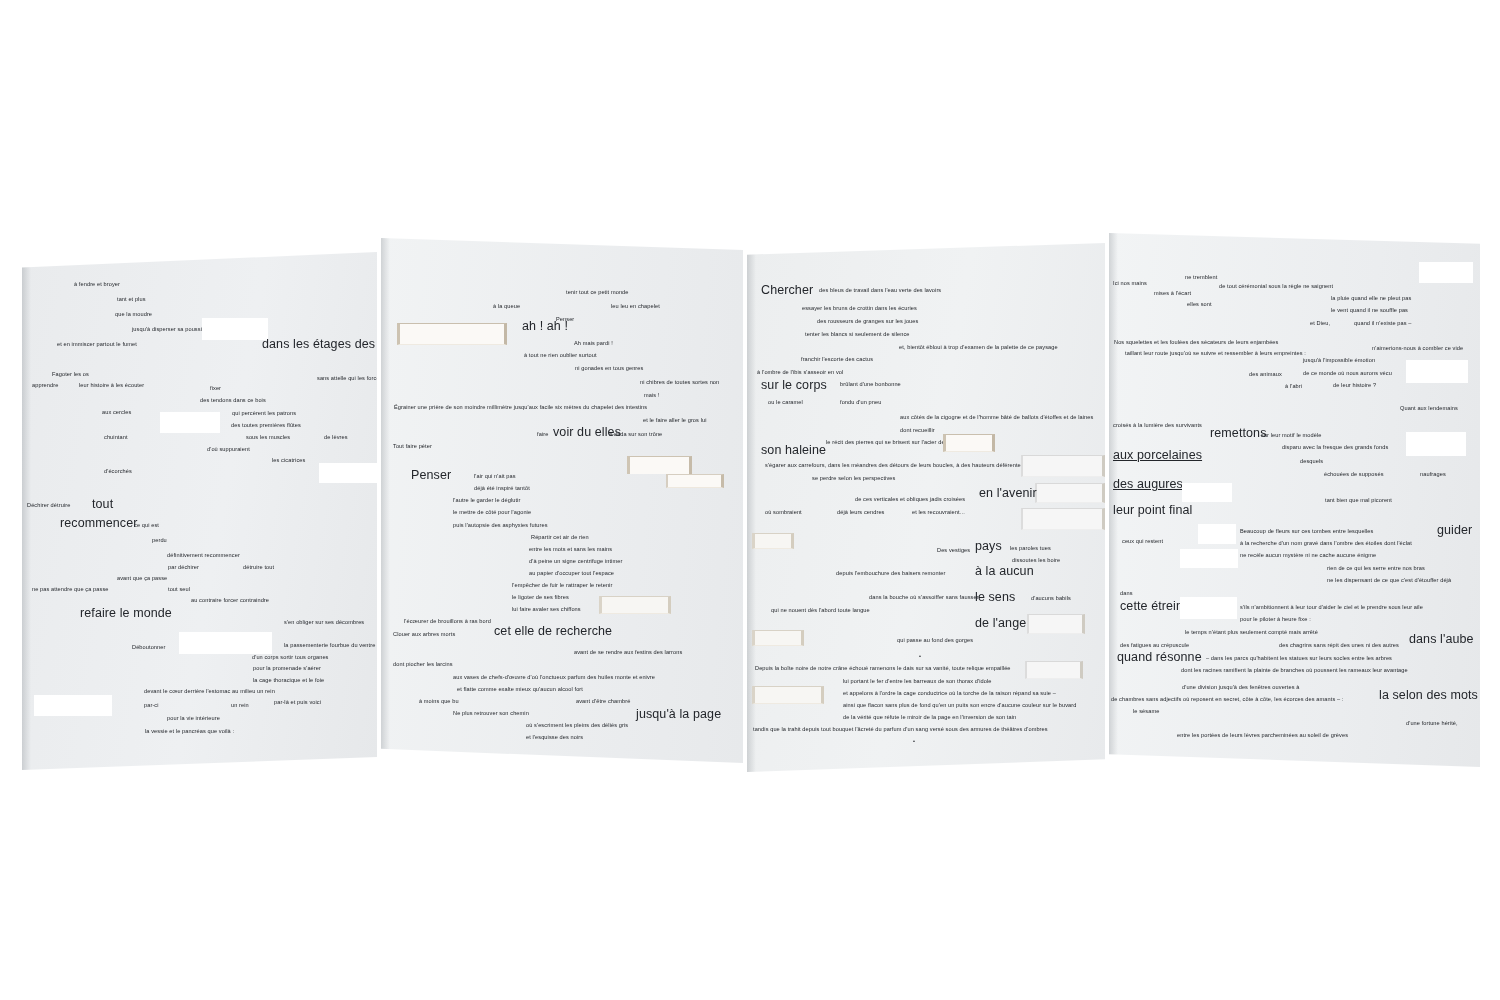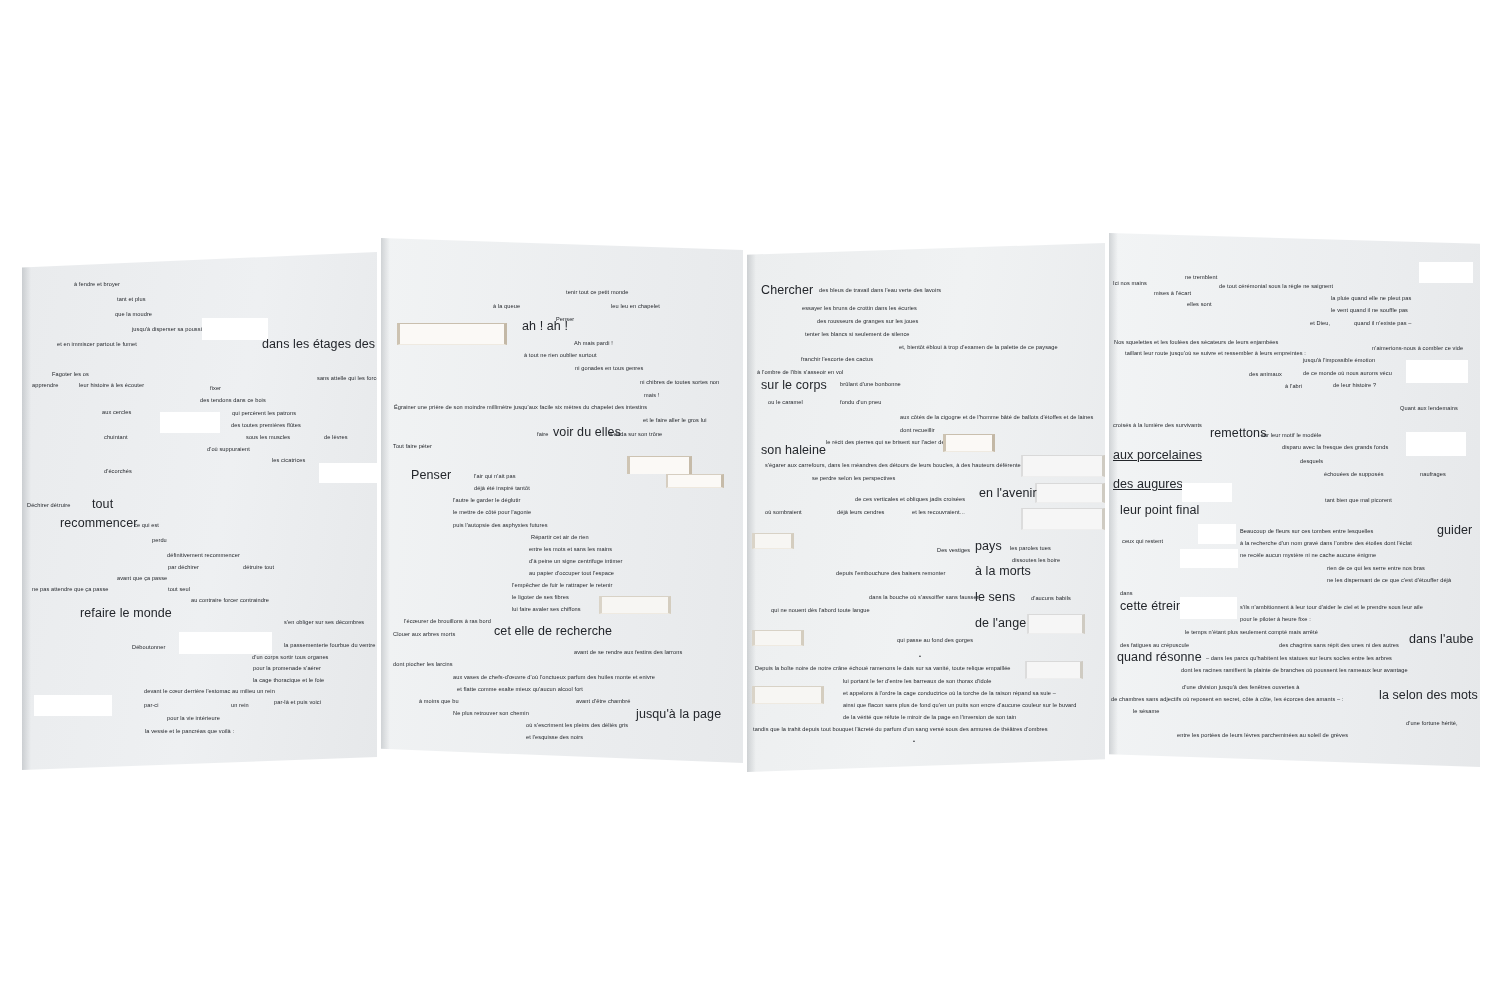--- a/index.html
+++ b/index.html
@@ -207,21 +207,21 @@
       <div class="t s" style="left:18px; top:267px;">où sombraient</div>
       <div class="t s" style="left:90px; top:267px;">déjà leurs cendres</div>
       <div class="t s" style="left:165px;top:267px;">et les recouvraient…</div>
       <div class="flap grey" style="left:274px;top:265px;width:84px;height:22px;"></div>
       <div class="flap pale" style="left:5px;  top:290px;width:42px;height:16px;"></div>
       <div class="t s" style="left:190px;top:305px;">Des vestiges</div>
       <div class="t l" style="left:228px;top:297px;">pays</div>
       <div class="t s" style="left:263px;top:303px;">les paroles tues</div>
       <div class="t s" style="left:265px;top:315px;">dissoutes les boire</div>
       <div class="t s" style="left:89px; top:328px;">depuis l'embouchure des baisers remonter</div>
-      <div class="t l" style="left:228px;top:322px;">à la morts</div>
+      <div class="t l" style="left:228px;top:322px;">à la aucun</div>
       <div class="t s" style="left:122px;top:352px;">dans la bouche où s'assoiffer sans fausser</div>
       <div class="t l" style="left:228px;top:348px;">le sens</div>
       <div class="t s" style="left:284px;top:353px;">d'aucuns babils</div>
       <div class="t s" style="left:24px; top:365px;">qui ne nouent dès l'abord toute langue</div>
       <div class="t l" style="left:228px;top:374px;">de l'ange</div>
       <div class="flap grey" style="left:280px;top:371px;width:58px;height:20px;"></div>
       <div class="t s" style="left:150px;top:395px;">qui passe au fond des gorges</div>
       <div class="flap pale" style="left:5px;  top:387px;width:52px;height:16px;"></div>
       <div class="t s" style="left:172px;top:411px;">•</div>
       <div class="t s" style="left:8px;  top:423px;">Depuis la boîte noire de notre crâne échoué ramenons le dais sur sa vanité, toute relique empaillée</div>
@@ -266,21 +266,21 @@
       <div class="t s" style="left:152px;top:200px;">sur leur motif le modèle</div>
       <div class="t s" style="left:173px;top:212px;">disparu avec la fresque des grands fonds</div>
       <div class="wbox" style="left:297px;top:199px;width:60px;height:24px;"></div>
       <div class="t l" style="left:4px;  top:216px;text-decoration:underline;">aux porcelaines</div>
       <div class="t s" style="left:191px;top:226px;">desquels</div>
       <div class="t s" style="left:215px;top:239px;">échouées de supposés</div>
       <div class="t s" style="left:311px;top:239px;">naufrages</div>
       <div class="t l" style="left:4px;  top:245px;text-decoration:underline;">des augures</div>
       <div class="wbox" style="left:73px; top:250px;width:50px;height:19px;"></div>
       <div class="t s" style="left:216px;top:265px;">tant bien que mal picorent</div>
-      <div class="t l" style="left:11px;  top:271px;text-align:center;">leur point final</div>
+      <div class="t l" style="left:4px;  top:271px;text-align:center;">leur point final</div>
       <div class="t s" style="left:131px;top:296px;">Beaucoup de fleurs sur ces tombes entre lesquelles</div>
       <div class="t l" style="left:328px;top:291px;">guider</div>
       <div class="t s" style="left:13px; top:306px;">ceux qui restent</div>
       <div class="wbox" style="left:89px; top:291px;width:38px;height:20px;"></div>
       <div class="t s" style="left:131px;top:308px;">à la recherche d'un nom gravé dans l'ombre des étoiles dont l'éclat</div>
       <div class="t s" style="left:131px;top:320px;">ne recèle aucun mystère ni ne cache aucune énigme</div>
       <div class="wbox" style="left:71px; top:316px;width:58px;height:19px;"></div>
       <div class="t s" style="left:218px;top:333px;">rien de ce qui les serre entre nos bras</div>
       <div class="t s" style="left:218px;top:345px;">ne les dispensant de ce que c'est d'étouffer déjà</div>
       <div class="t s" style="left:11px; top:358px;">dans</div>

